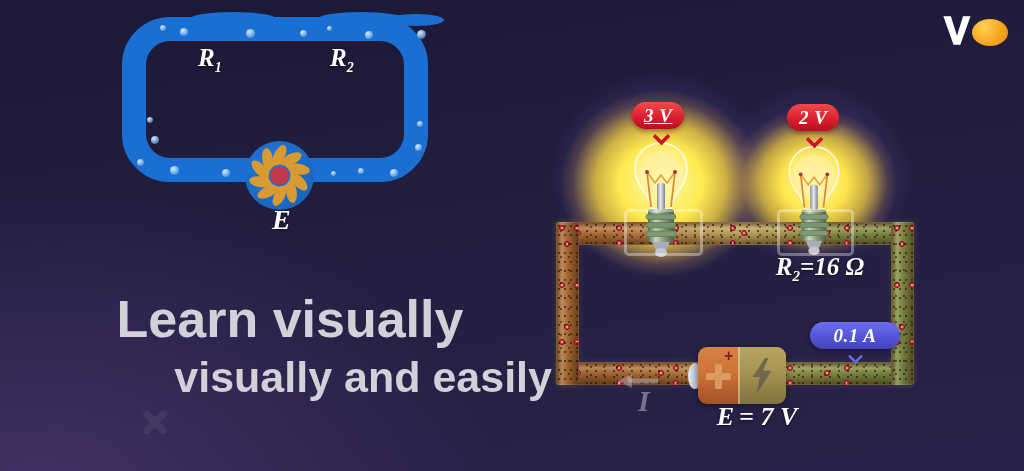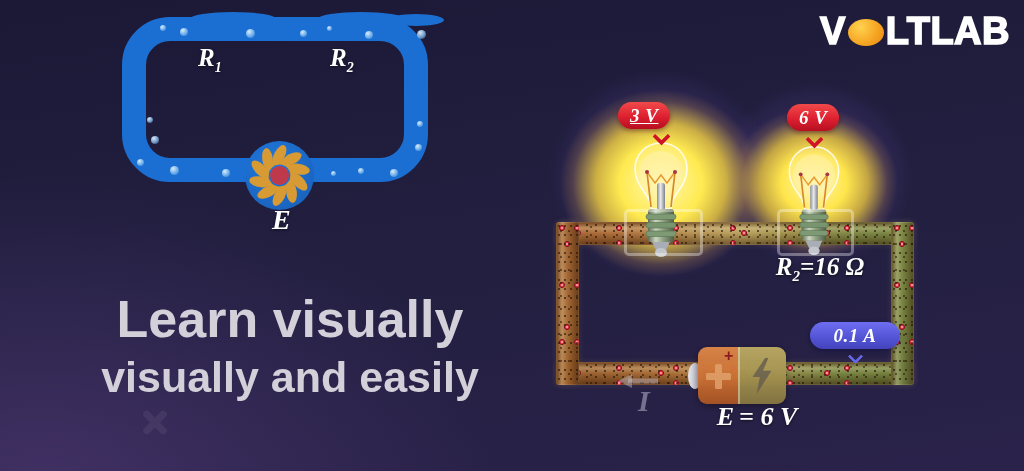--- a/index.html
+++ b/index.html
@@ -20,21 +20,21 @@
   .pipe-bulge{position:absolute;background:#1c6fd2;border-radius:50%;}
   .bubble{position:absolute;border-radius:50%;
     background:radial-gradient(circle at 35% 30%, rgba(225,242,255,0.95), rgba(135,192,240,0.75) 55%, rgba(135,192,240,0));}
   .pump{position:absolute;left:245px;top:141px;width:69px;height:69px;border-radius:50%;
     background:radial-gradient(circle at 40% 35%, #2079dd, #1a63bd 78%);}
   .pipe-lbl{position:absolute;font-size:25px;text-shadow:0 1px 3px rgba(0,0,0,0.55);}
   .pipe-lbl sub{font-size:14px;font-style:italic;}
   
   .headline{position:absolute;left:28px;top:292px;width:524px;text-align:center;color:#d3d0da;font-weight:bold;}
   .headline .h1{font-size:52px;line-height:1.05;margin:0;}
-  .headline .h2{font-size:43px;line-height:1.05;margin:8px 0 0 0;}
+  .headline .h2{font-size:43px;line-height:1.05;margin:8px 0 0 0;text-align:right;}
   
   .logo{position:absolute;top:10px;right:14px;display:flex;align-items:center;color:#fff;
     font-weight:bold;font-size:38px;letter-spacing:0.5px;-webkit-text-stroke:1.6px #ffffff;}
   .logo-o{width:36px;height:27px;border-radius:50%;margin:2px 2px 0 2px;
     background:radial-gradient(circle at 35% 30%, #ffd24f 0%, #f6a623 55%, #e8860f 100%);}
   
   .halo{position:absolute;z-index:1;border-radius:50%;}
   .halo1{left:531px;top:63px;width:260px;height:240px;
     background:radial-gradient(closest-side,#fff8b2 0%,#ffea50 32%,rgba(255,219,58,0.75) 50%,rgba(205,150,60,0.22) 68%,rgba(120,90,200,0) 78%);}
   .halo2{left:706px;top:86px;width:216px;height:194px;
@@ -206,65 +206,64 @@
   <div class="pipe-lbl serif abs" style="left:272px;top:204px;font-size:28px;">E</div>
 
   <div class="headline">
     <p class="h1">Learn visually</p>
     <p class="h2">visually and easily</p>
   </div>
 
   <div class="logo">
     <span>V</span>
     <span class="logo-o"></span>
-    <span>LTLAB</span>
   </div>
 
   <div class="halo halo1"></div>
   <div class="halo halo2"></div>
 
   <div class="wire wire-h wire-top"></div>
   <div class="wire wire-h wire-bottom"></div>
   <div class="wire wire-v wire-left"></div>
   <div class="wire wire-v wire-right"></div>
 
   <svg class="bulb" style="left:621px;top:137px;" width="80" height="124">
       <use href="#bulbSym"></use>
     </svg>
   <svg class="bulb" style="left:776px;top:141px;" width="76" height="118">
       <use href="#bulbSym"></use>
     </svg>
 
   <div class="selbox" style="left:624px;top:209px;width:73px;height:41px;"></div>
   <div class="selbox" style="left:777px;top:209px;width:71px;height:41px;"></div>
 
-  <div class="vbadge serif" style="left:618px;top:102px;text-decoration:underline;">3 V</div>
+  <div class="vbadge serif" style="left:632px;top:102px;text-decoration:underline;">3 V</div>
   <div class="chev chev-red" style="left:655px;top:130px;"></div>
-  <div class="vbadge serif" style="left:787px;top:104px;">6 V</div>
+  <div class="vbadge serif" style="left:787px;top:104px;">2 V</div>
   <div class="chev chev-red" style="left:808px;top:133px;"></div>
 
   <div class="rlabel serif" style="left:758px;top:253px;"><span>R</span><sub>2</sub><span>=16 Ω</span></div>
 
   <div class="abadge serif">0.1 A</div>
   <div class="chev chev-blue" style="left:850px;top:351px;"></div>
 
   <div class="bat-nub"></div>
   <div class="battery">
     <div class="bat-left">
       <span class="bat-plus-sm">+</span>
       <div class="bat-plus-h"></div>
       <div class="bat-plus-v"></div>
     </div>
     <div class="bat-right">
       <svg width="22" height="36" viewBox="0 0 20 34">
         <polygon points="12,0 0,18 7,18 4,34 18,12 10,12 15,0" fill="#6b6250" opacity="0.9"></polygon>
       </svg>
     </div>
   </div>
-  <div class="elabel serif"><span>E</span><span style="margin-left:5px;">= 6 V</span></div>
+  <div class="elabel serif"><span>E</span><span style="margin-left:5px;">= 7 V</span></div>
 
   <svg class="i-arrow" width="46" height="14">
     <line x1="42" y1="7" x2="12" y2="7" stroke="rgba(205,205,225,0.40)" stroke-width="5"></line>
     <path d="M16,0 L2,7 L16,14 Z" fill="rgba(205,205,225,0.40)"></path>
   </svg>
   <div class="i-lbl serif">I</div>
 
   <div class="wm">
     <div class="bar" style="transform:rotate(45deg);"></div>
     <div class="bar" style="transform:rotate(-45deg);"></div>

